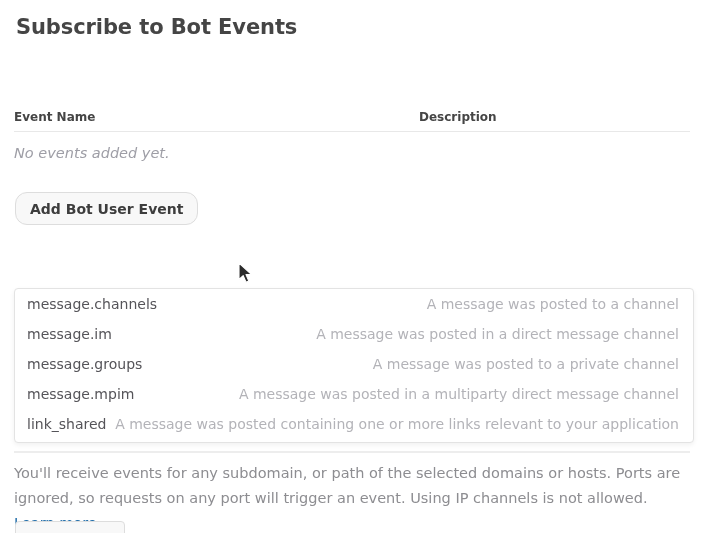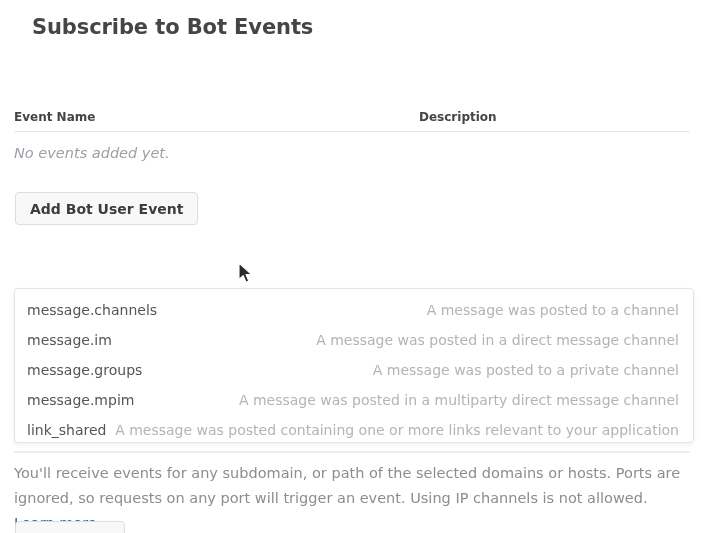--- a/index.html
+++ b/index.html
@@ -22,21 +22,21 @@
     position: relative;
     width: 711px;
     height: 533px;
     background: #ffffff;
     padding: 0;
   }
 
   
   .section-title {
     position: absolute;
-    left: 32px;
+    left: 16px;
     top: 15px;
     font-size: 21px;
     font-weight: bold;
     color: #454545;
     letter-spacing: -0.1px;
     white-space: nowrap;
   }
   .section-desc {
     position: absolute;
     left: 14px;
@@ -92,21 +92,21 @@
     position: absolute;
     left: 15px;
     top: 192px;
     height: 33px;
     padding: 0 14px;
     display: flex;
     align-items: center;
     justify-content: center;
     background: #f8f8f8;
     border: 1px solid #dddddd;
-    border-radius: 4px;
+    border-radius: 12px;
     font-family: "DejaVu Sans", "Liberation Sans", sans-serif;
     font-size: 14px;
     font-weight: bold;
     color: #3d3d3d;
     white-space: nowrap;
     cursor: pointer;
   }
 
   
   .search-wrap {
@@ -149,21 +149,21 @@
     position: absolute;
     left: 14px;
     top: 288px;
     width: 680px;
     height: 155px;
     background: #ffffff;
     border: 1px solid #e3e3e3;
     border-radius: 4px;
     box-shadow: 0 2px 5px rgba(0,0,0,0.06);
     overflow: hidden;
-    padding-top: 6px;
+    padding-top: 0;
   }
   .dd-item {
     position: relative;
     height: 30px;
     display: flex;
     align-items: center;
     padding: 0 14px 0 12px;
     cursor: pointer;
   }
   .dd-name {

